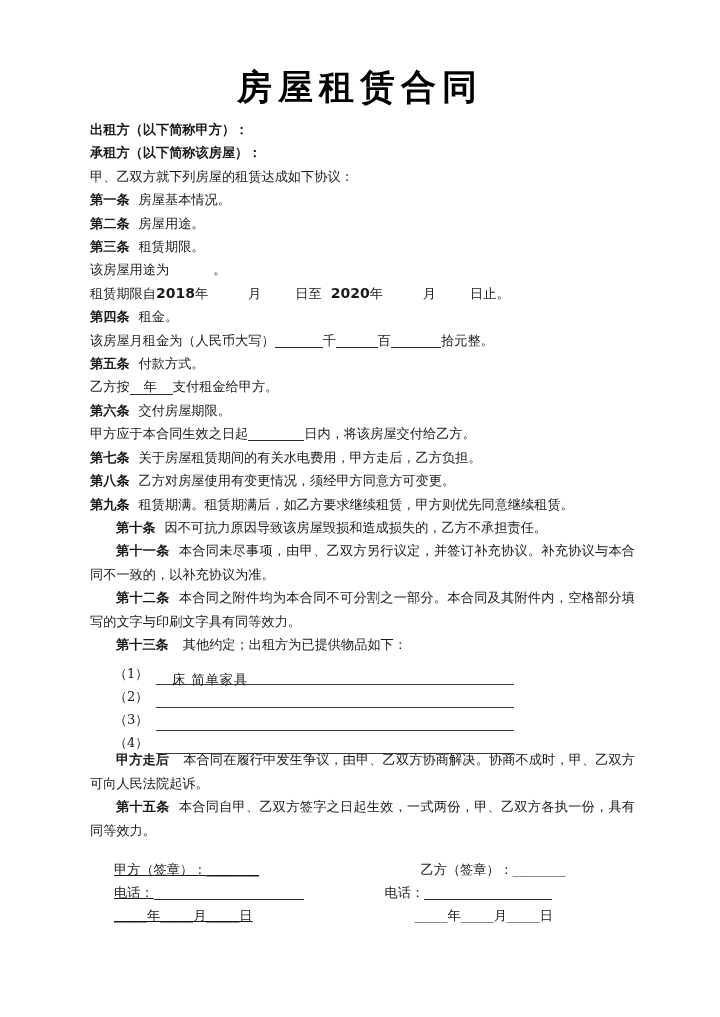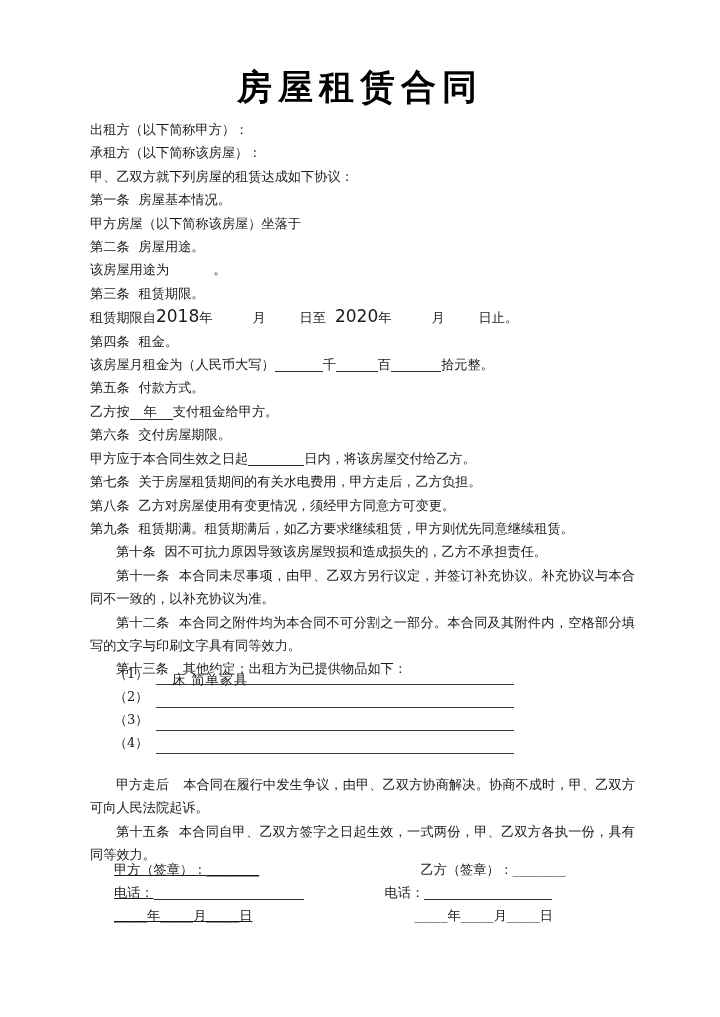--- a/index.html
+++ b/index.html
@@ -48,28 +48,28 @@
   .line {
     white-space: normal;
   }
   .indent {
     text-indent: 26px;
   }
   .noindent {
     text-indent: 0;
   }
   .b {
-    font-weight: normal;
+    font-weight: bold;
   }
   .sp { display: inline-block; }
   .sp2 { display: inline-block; width: 9px; }
   .sp-wide { display: inline-block; width: 40px; }
   .sp-wide2 { display: inline-block; width: 34px; }
   .sp-usage { display: inline-block; width: 44px; }
-  .num { font-family: "DejaVu Sans", "Liberation Sans", sans-serif; font-size: 17px; }
+  .num { font-family: "DejaVu Sans", "Liberation Sans", sans-serif; font-size: 14px; font-weight: bold; }
   .ul-u { border-bottom: 1.1px solid #2b2b2b; }
   .blank-u {
     display: inline-block;
     border-bottom: 1.2px solid #2b2b2b;
     vertical-align: -3px;
     height: 14px;
   }
   
   .items {
     position: absolute;
@@ -139,26 +139,25 @@
 
   <div class="title">房屋租赁合同</div>
 
   <div class="body-block">
 
     <div class="line noindent b">出租方（以下简称甲方）：</div>
     <div class="line noindent b">承租方（以下简称该房屋）：</div>
     <div class="line noindent">甲、乙双方就下列房屋的租赁达成如下协议：</div>
 
     <div class="line noindent"><span class="b">第一条</span><span class="sp2"></span><span>房屋基本情况。</span></div>
-    <div class="line noindent">甲方房屋（以下简称该房屋）坐落于</div>
 
     <div class="line noindent"><span class="b">第二条</span><span class="sp2"></span><span>房屋用途。</span></div>
+    <div class="line noindent"><span class="b">第三条</span><span class="sp2"></span><span>租赁期限。</span></div>
+
     <div class="line noindent"><span>该房屋用途为</span><span class="sp-usage"></span><span>。</span></div>
-
-    <div class="line noindent"><span class="b">第三条</span><span class="sp2"></span><span>租赁期限。</span></div>
     <div class="line noindent"><span>租赁期限自</span><span class="num">2018</span><span>年</span><span class="sp-wide"></span><span>月</span><span class="sp-wide2"></span><span>日</span><span>至</span><span class="sp2"></span><span class="num">2020</span><span>年</span><span class="sp-wide"></span><span>月</span><span class="sp-wide2"></span><span>日止。</span></div>
 
     <div class="line noindent"><span class="b">第四条</span><span class="sp2"></span><span>租金。</span></div>
     <div class="line noindent"><span>该房屋月租金为（人民币大写）</span><span class="blank-u" style="width:48px"></span><span>千</span><span class="blank-u" style="width:42px"></span><span>百</span><span class="blank-u" style="width:50px"></span><span>拾元整。</span></div>
 
     <div class="line noindent"><span class="b">第五条</span><span class="sp2"></span><span>付款方式。</span></div>
     <div class="line noindent"><span>乙方按</span><span class="ul-u"><span class="sp" style="width:14px"></span><span>年</span><span class="sp" style="width:16px"></span></span><span>支付租金给甲方。</span></div>
 
     <div class="line noindent"><span class="b">第六条</span><span class="sp2"></span><span>交付房屋期限。</span></div>
     <div class="line noindent"><span>甲方应于本合同生效之日起</span><span class="blank-u" style="width:56px"></span><span>日内，将该房屋交付给乙方。</span></div>

